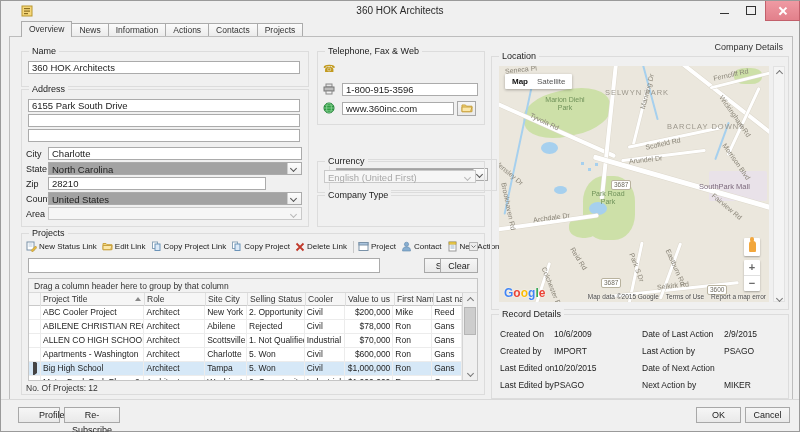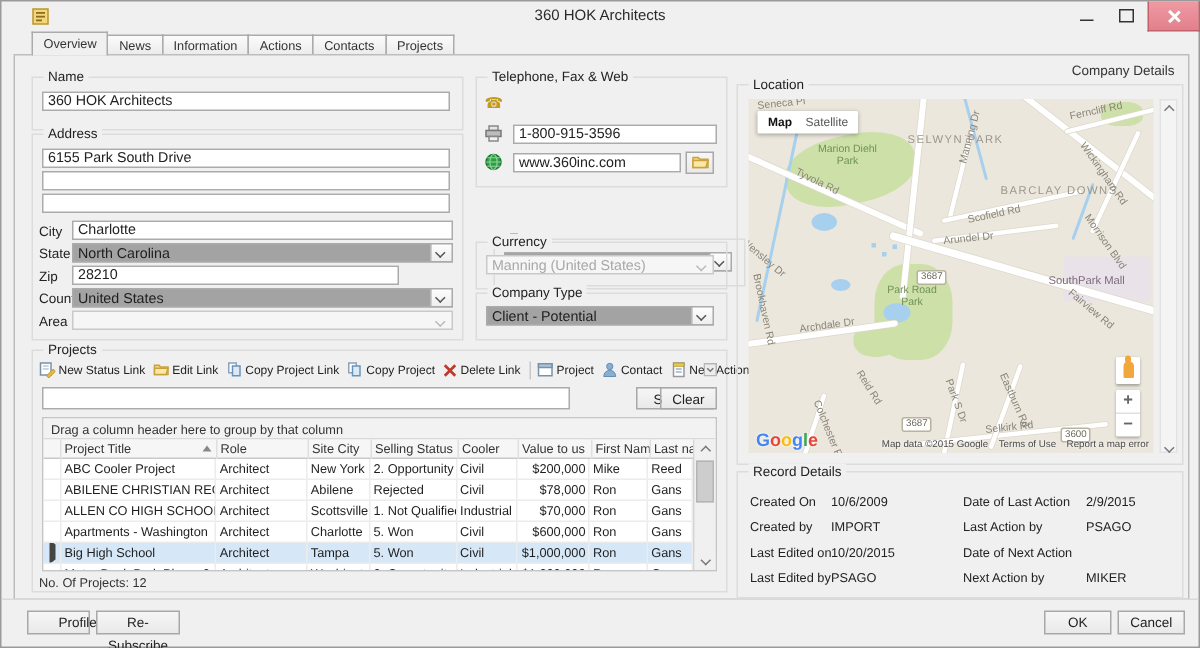--- a/index.html
+++ b/index.html
@@ -194,33 +194,27 @@
       <span class="cval"></span>
       <span class="cbtn">
           <i class="chev"></i>
         </span>
     </div>
   </div>
 
   <div class="group" style="left:316px;top:160px;width:166px;height:30px;">
     <span class="glab">Currency</span>
     <div class="combo disabled" style="left:6px;top:8px;width:152px;">
-      <span class="cval">Manning (United States)</span>
+      <span class="cval">English (United First)</span>
       <i class="chev" style="left:auto;right:5px;top:4px;"></i>
     </div>
   </div>
 
   <div class="group" style="left:316px;top:194px;width:166px;height:30px;">
     <span class="glab">Company Type</span>
-    <div class="combo" style="left:6px;top:8px;width:152px;">
-      <span class="cval">Client - Potential</span>
-      <span class="cbtn">
-          <i class="chev"></i>
-        </span>
-    </div>
   </div>
 
   <div class="group" style="left:20px;top:232px;width:462px;height:160px;">
     <span class="glab">Projects</span>
     <div class="ptoolbar">
       <span class="titem">
         <svg width="11" height="11" viewBox="0 0 11 11">
             <rect x="1" y="1" width="7" height="8" fill="#fff" stroke="#7a92a8"></rect>
             <line x1="2.5" y1="3" x2="6.5" y2="3" stroke="#b8cbdc"></line>
             <line x1="2.5" y1="5" x2="6.5" y2="5" stroke="#b8cbdc"></line>

